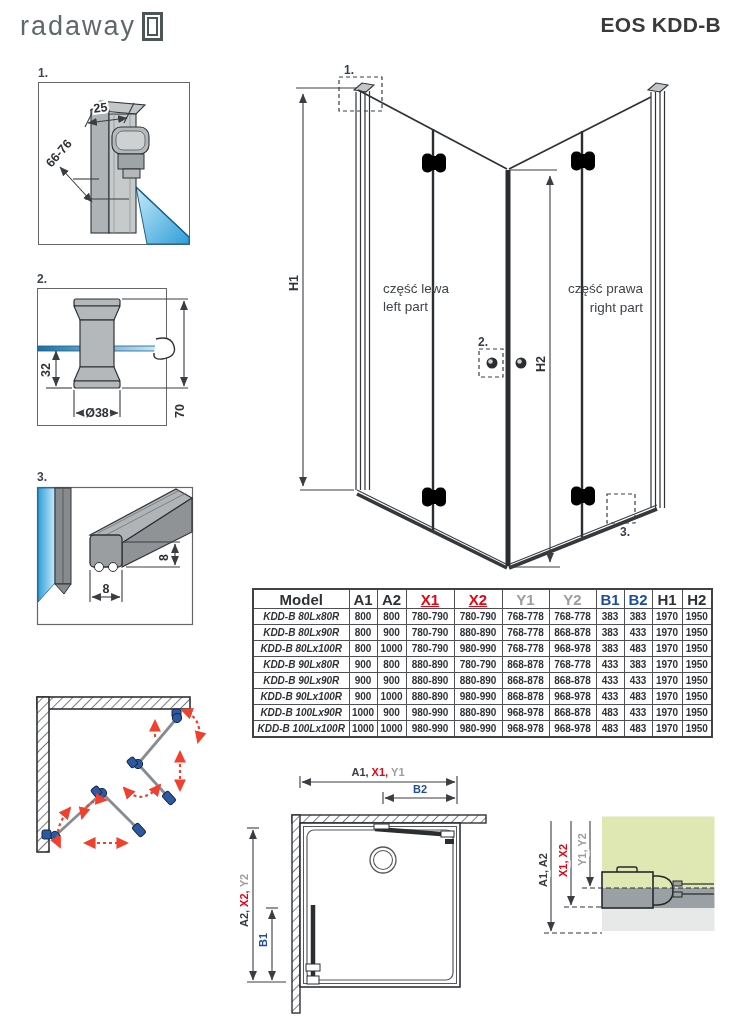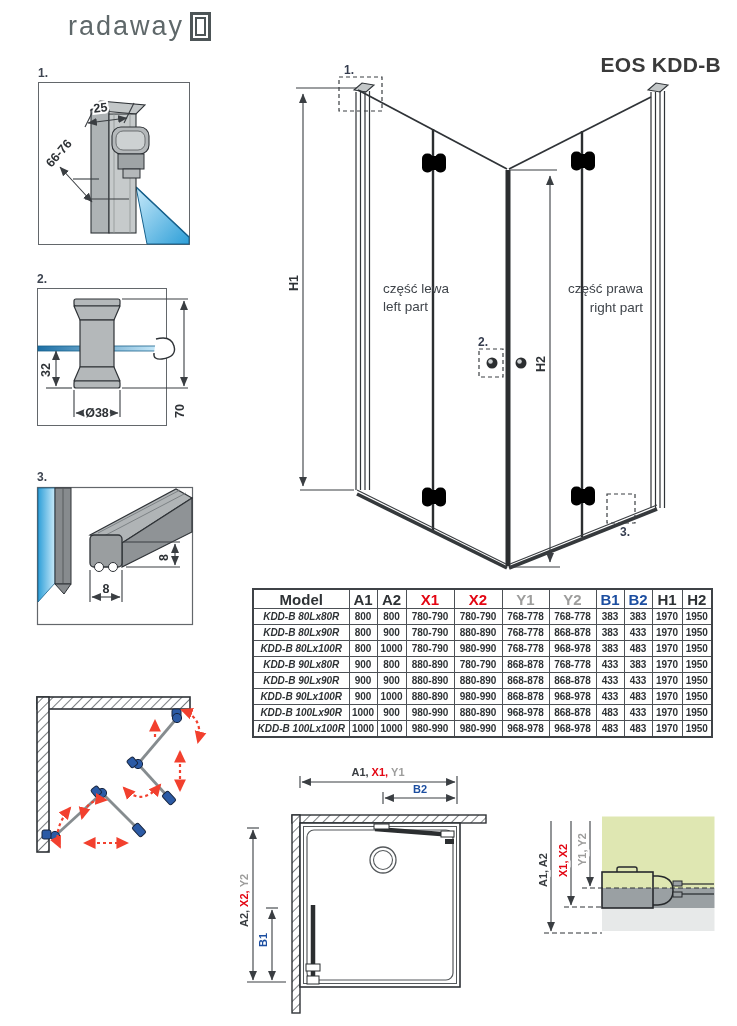--- a/index.html
+++ b/index.html
@@ -4,24 +4,24 @@
 <style>
   html,body{margin:0;padding:0;background:#fff;}
   #page{position:relative;width:737px;height:1026px;background:#fff;overflow:hidden;
         font-family:"Liberation Sans",sans-serif;}
   .abs{position:absolute;}
   svg{position:absolute;overflow:visible;}
   svg text{font-family:"Liberation Sans",sans-serif;}
 
   
   #logo{left:20px;top:12px;display:flex;align-items:center;gap:6px;}
-  #logo-text{font-size:27px;color:var(--logo_gray,#5f686a);letter-spacing:2px;font-weight:400;line-height:1;margin-left:48px;}
+  #logo-text{font-size:27px;color:var(--logo_gray,#5f686a);letter-spacing:2px;font-weight:400;line-height:1;}
   #logo-mark{display:block;width:21px;height:29px;border:3px solid #4d5557;position:relative;box-sizing:border-box;}
   #logo-mark span{position:absolute;inset:2px;border:2px solid #4d5557;}
-  #title{right:16px;top:13px;font-size:21px;font-weight:800;color:#3a3a3a;letter-spacing:.3px;margin-top:40px;}
+  #title{right:16px;top:13px;font-size:21px;font-weight:800;color:#3a3a3a;letter-spacing:.3px;}
 
   .detail-box{border:1px solid #63676b;box-sizing:border-box;background:#fff;}
   .detail-mark{font-size:12px;font-weight:700;color:#3d4450;}
 
   
   .thin{stroke:#3a3e42;stroke-width:1.1;fill:none;}
   .ln{stroke:#2f3337;stroke-width:1.2;fill:none;}
   .dash{fill:none;stroke:#3a3e42;stroke-width:1.2;stroke-dasharray:4 3;}
   .dashl{stroke:#2e3236;stroke-width:1.1;stroke-dasharray:5 3;fill:none;}
   .mark{font-size:12px;font-weight:700;fill:#343c4e;}
@@ -36,21 +36,21 @@
   .c-dark{fill:#3a3e42;} .c-red{fill:var(--red,#e30613);} .c-gray{fill:var(--gray,#9d9d9c);} .c-blue{fill:var(--blue,#1c4ea0);}
 
   
   #spec-table{position:absolute;left:252px;top:588px;border-collapse:collapse;table-layout:fixed;
               border:2px solid #3f4347;}
   #spec-table th,#spec-table td{border:1px solid #4d5156;text-align:center;vertical-align:middle;
               padding:0;line-height:1;white-space:nowrap;overflow:hidden;}
   #spec-table th{height:18px;font-size:15px;font-weight:700;color:#2e3235;}
   #spec-table td{height:15px;font-size:10px;font-weight:700;color:#2e3235;}
   #spec-table td.model-cell{font-style:italic;}
-  .hc-red{color:var(--red,#e30613) !important;} .hc-blue{color:var(--blue,#1c4ea0) !important;}
+  .hc-red{color:var(--red,#e30613) !important;text-decoration:underline;} .hc-blue{color:var(--blue,#1c4ea0) !important;}
   .hc-gray{color:var(--gray,#9d9d9c) !important;} .hc-dark{color:#2e3235 !important;}
 </style>
 </head>
 <body>
 
 <div id="page">
 
   <div id="logo" class="abs">
     <span id="logo-text">radaway</span>
     <span id="logo-mark">

